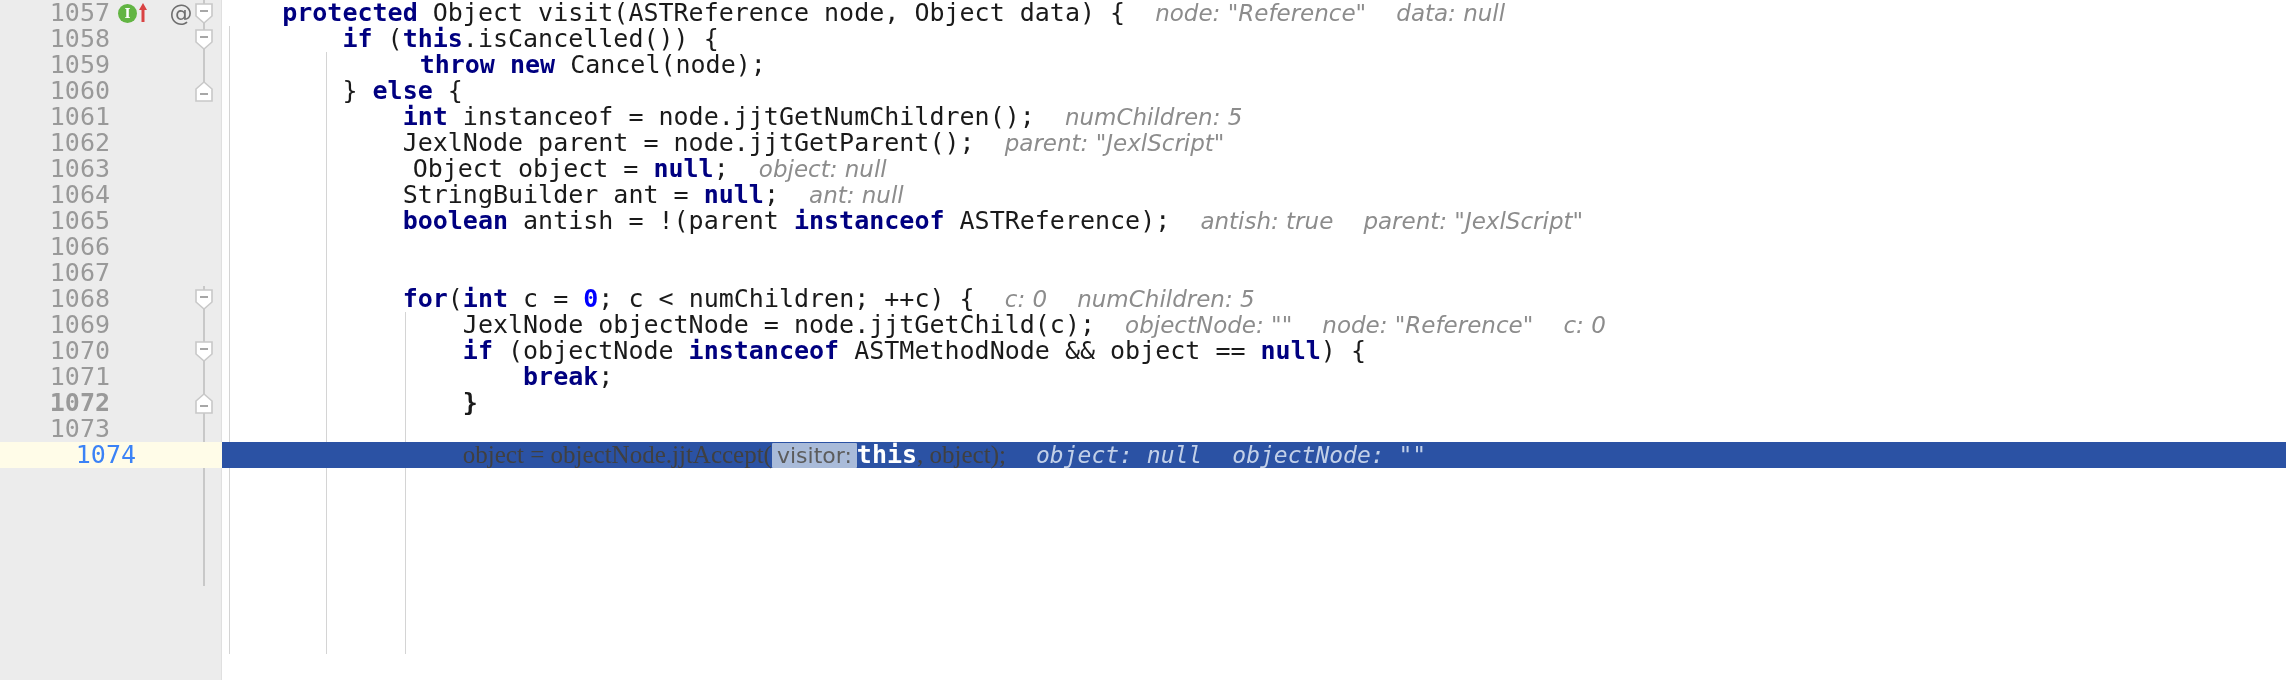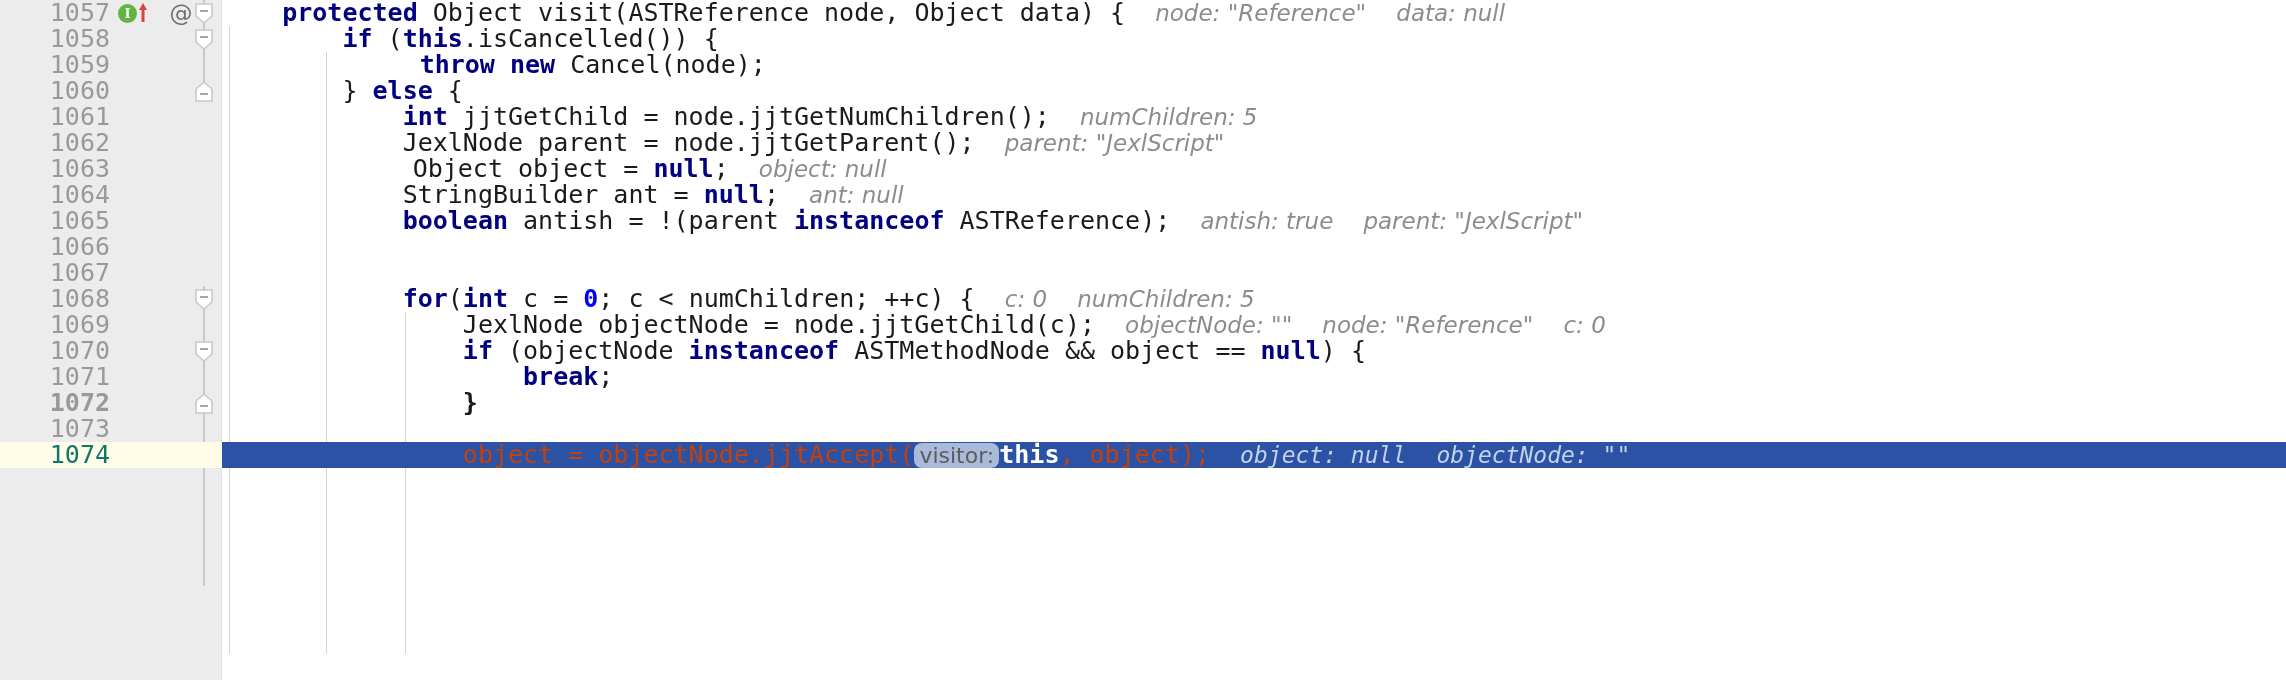--- a/index.html
+++ b/index.html
@@ -16,44 +16,44 @@
 
   
   .row{position:absolute;left:0;width:2286px;height:26px;line-height:26px;white-space:pre;}
   .row .gut{position:absolute;left:0;top:0;width:222px;height:26px;}
   .row .lnum{position:absolute;left:0;top:0;width:110px;text-align:right;
              font-size:25px;color:#999999;letter-spacing:0px;}
   .row .code{position:absolute;left:222px;top:0;height:26px;font-size:25px;color:#1a1a1a;}
 
   .row.selected .gut{background:#FFFCE8;}
   .row.selected .code{background:#2B52A4;color:#ffffff;}
-  .row.selected .lnum{color:#0f766e;}
+  .row.selected .lnum{color:#3b82f6;padding-left:26px;}
 
   
   .selband{position:absolute;left:222px;top:0;width:2064px;height:26px;background:#2B52A4;}
 
   
   .iguide{position:absolute;width:1px;background:#D4D4D4;}
 
   
   .kw{color:#000080;font-weight:bold;}
   .num{color:#0000ff;font-weight:bold;}
   .pl{color:#1a1a1a;}
-  .selected .pl{color:#c2410c;}
+  .selected .pl{color:#404040;font-family:Liberation Serif, serif;}
   .selected .kw{color:#ffffff;font-weight:bold;}
 
   
   .hint{color:#8C8C8C;font-style:italic;
         font-family:"DejaVu Sans","Liberation Sans",sans-serif;font-size:23px;}
   .selected .hint{color:#C2D0E8;
         font-family:"DejaVu Sans Mono","Liberation Mono",monospace;font-size:23px;}
 
   
   .phint{background:#A9BBD9;color:#5C5C5C;font-style:normal;
-         border-radius:8px;padding:0 5px;font-size:22px;
+         border-radius:1px;padding:0 5px;font-size:22px;
          font-family:"DejaVu Sans","Liberation Sans",sans-serif;}
 
   
   .impl-icon{position:absolute;left:118px;top:4px;width:19px;height:19px;
              border-radius:50%;background:#62B543;color:#ffffff;
              font-family:"DejaVu Serif","Liberation Serif",serif;
              font-size:13px;line-height:19px;text-align:center;font-weight:bold;}
   .impl-arrow{position:absolute;left:136px;top:0px;width:14px;height:24px;}
   .at-icon{position:absolute;left:168px;top:0px;width:26px;height:26px;
            font-family:"DejaVu Sans","Liberation Sans",sans-serif;
@@ -107,21 +107,21 @@
 
   <div class="iguide" style="left:229px;top:26px;height:628px;"></div>
   <div class="iguide" style="left:326px;top:52px;height:602px;"></div>
   <div class="iguide" style="left:405px;top:312px;height:342px;"></div>
 
   <div id="rows">
       <div class="row" style="top: 0px;"><div class="gut"><div class="lnum">1057</div></div><div class="code" style="left: 222px; background: transparent;"><span>    </span><span class="kw">protected</span><span class="pl"> Object visit(ASTReference node, Object data) {</span><span>  </span><span class="hint">node: "Reference"</span><span>  </span><span class="hint">data: null</span></div></div>
       <div class="row" style="top: 26px;"><div class="gut"><div class="lnum">1058</div></div><div class="code" style="left: 222px; background: transparent;"><span>        </span><span class="kw">if</span><span class="pl"> (</span><span class="kw">this</span><span class="pl">.isCancelled()) {</span></div></div>
       <div class="row" style="top: 52px;"><div class="gut"><div class="lnum">1059</div></div><div class="code" style="left: 239px; background: transparent;"><span>            </span><span class="kw">throw</span><span class="pl"> </span><span class="kw">new</span><span class="pl"> Cancel(node);</span></div></div>
       <div class="row" style="top: 78px;"><div class="gut"><div class="lnum">1060</div></div><div class="code" style="left: 222px; background: transparent;"><span>        </span><span class="pl">} </span><span class="kw">else</span><span class="pl"> {</span></div></div>
-      <div class="row" style="top: 104px;"><div class="gut"><div class="lnum">1061</div></div><div class="code" style="left: 222px; background: transparent;"><span>            </span><span class="kw">int</span><span class="pl"> jjtGetChild = node.jjtGetNumChildren();</span><span>  </span><span class="hint">numChildren: 5</span></div></div>
+      <div class="row" style="top: 104px;"><div class="gut"><div class="lnum">1061</div></div><div class="code" style="left: 222px; background: transparent;"><span>            </span><span class="kw">int</span><span class="pl"> instanceof = node.jjtGetNumChildren();</span><span>  </span><span class="hint">numChildren: 5</span></div></div>
       <div class="row" style="top: 130px;"><div class="gut"><div class="lnum">1062</div></div><div class="code" style="left: 222px; background: transparent;"><span>            </span><span class="pl">JexlNode parent = node.jjtGetParent();</span><span>  </span><span class="hint">parent: "JexlScript"</span></div></div>
       <div class="row" style="top: 156px;"><div class="gut"><div class="lnum">1063</div></div><div class="code" style="left: 232px; background: transparent;"><span>            </span><span class="pl">Object object = </span><span class="kw">null</span><span class="pl">;</span><span>  </span><span class="hint">object: null</span></div></div>
       <div class="row" style="top: 182px;"><div class="gut"><div class="lnum">1064</div></div><div class="code" style="left: 222px; background: transparent;"><span>            </span><span class="pl">StringBuilder ant = </span><span class="kw">null</span><span class="pl">;</span><span>  </span><span class="hint">ant: null</span></div></div>
       <div class="row" style="top: 208px;"><div class="gut"><div class="lnum">1065</div></div><div class="code" style="left: 222px; background: transparent;"><span>            </span><span class="kw">boolean</span><span class="pl"> antish = !(parent </span><span class="kw">instanceof</span><span class="pl"> ASTReference);</span><span>  </span><span class="hint">antish: true</span><span>  </span><span class="hint">parent: "JexlScript"</span></div></div>
       <div class="row" style="top: 234px; padding-left: 16px;"><div class="gut"><div class="lnum">1066</div></div></div>
       <div class="row" style="top: 260px;"><div class="gut"><div class="lnum">1067</div></div><div class="code" style="left: 222px; background: transparent;"></div></div>
       <div class="row" style="top: 286px;"><div class="gut"><div class="lnum">1068</div></div><div class="code" style="left: 222px; background: transparent;"><span>            </span><span class="kw">for</span><span class="pl">(</span><span class="kw">int</span><span class="pl"> c = </span><span class="num">0</span><span class="pl">; c &lt; numChildren; ++c) {</span><span>  </span><span class="hint">c: 0</span><span>  </span><span class="hint">numChildren: 5</span></div></div>
       <div class="row" style="top: 312px;"><div class="gut"><div class="lnum">1069</div></div><div class="code" style="left: 222px; background: transparent;"><span>                </span><span class="pl">JexlNode objectNode = node.jjtGetChild(c);</span><span>  </span><span class="hint">objectNode: ""</span><span>  </span><span class="hint">node: "Reference"</span><span>  </span><span class="hint">c: 0</span></div></div>
       <div class="row" style="top: 338px;"><div class="gut"><div class="lnum">1070</div></div><div class="code" style="left: 222px; background: transparent;"><span>                </span><span class="kw">if</span><span class="pl"> (objectNode </span><span class="kw">instanceof</span><span class="pl"> ASTMethodNode &amp;&amp; object == </span><span class="kw">null</span><span class="pl">) {</span></div></div>
       <div class="row" style="top: 364px;"><div class="gut"><div class="lnum">1071</div></div><div class="code" style="left: 222px; background: transparent;"><span>                    </span><span class="kw">break</span><span class="pl">;</span></div></div>

